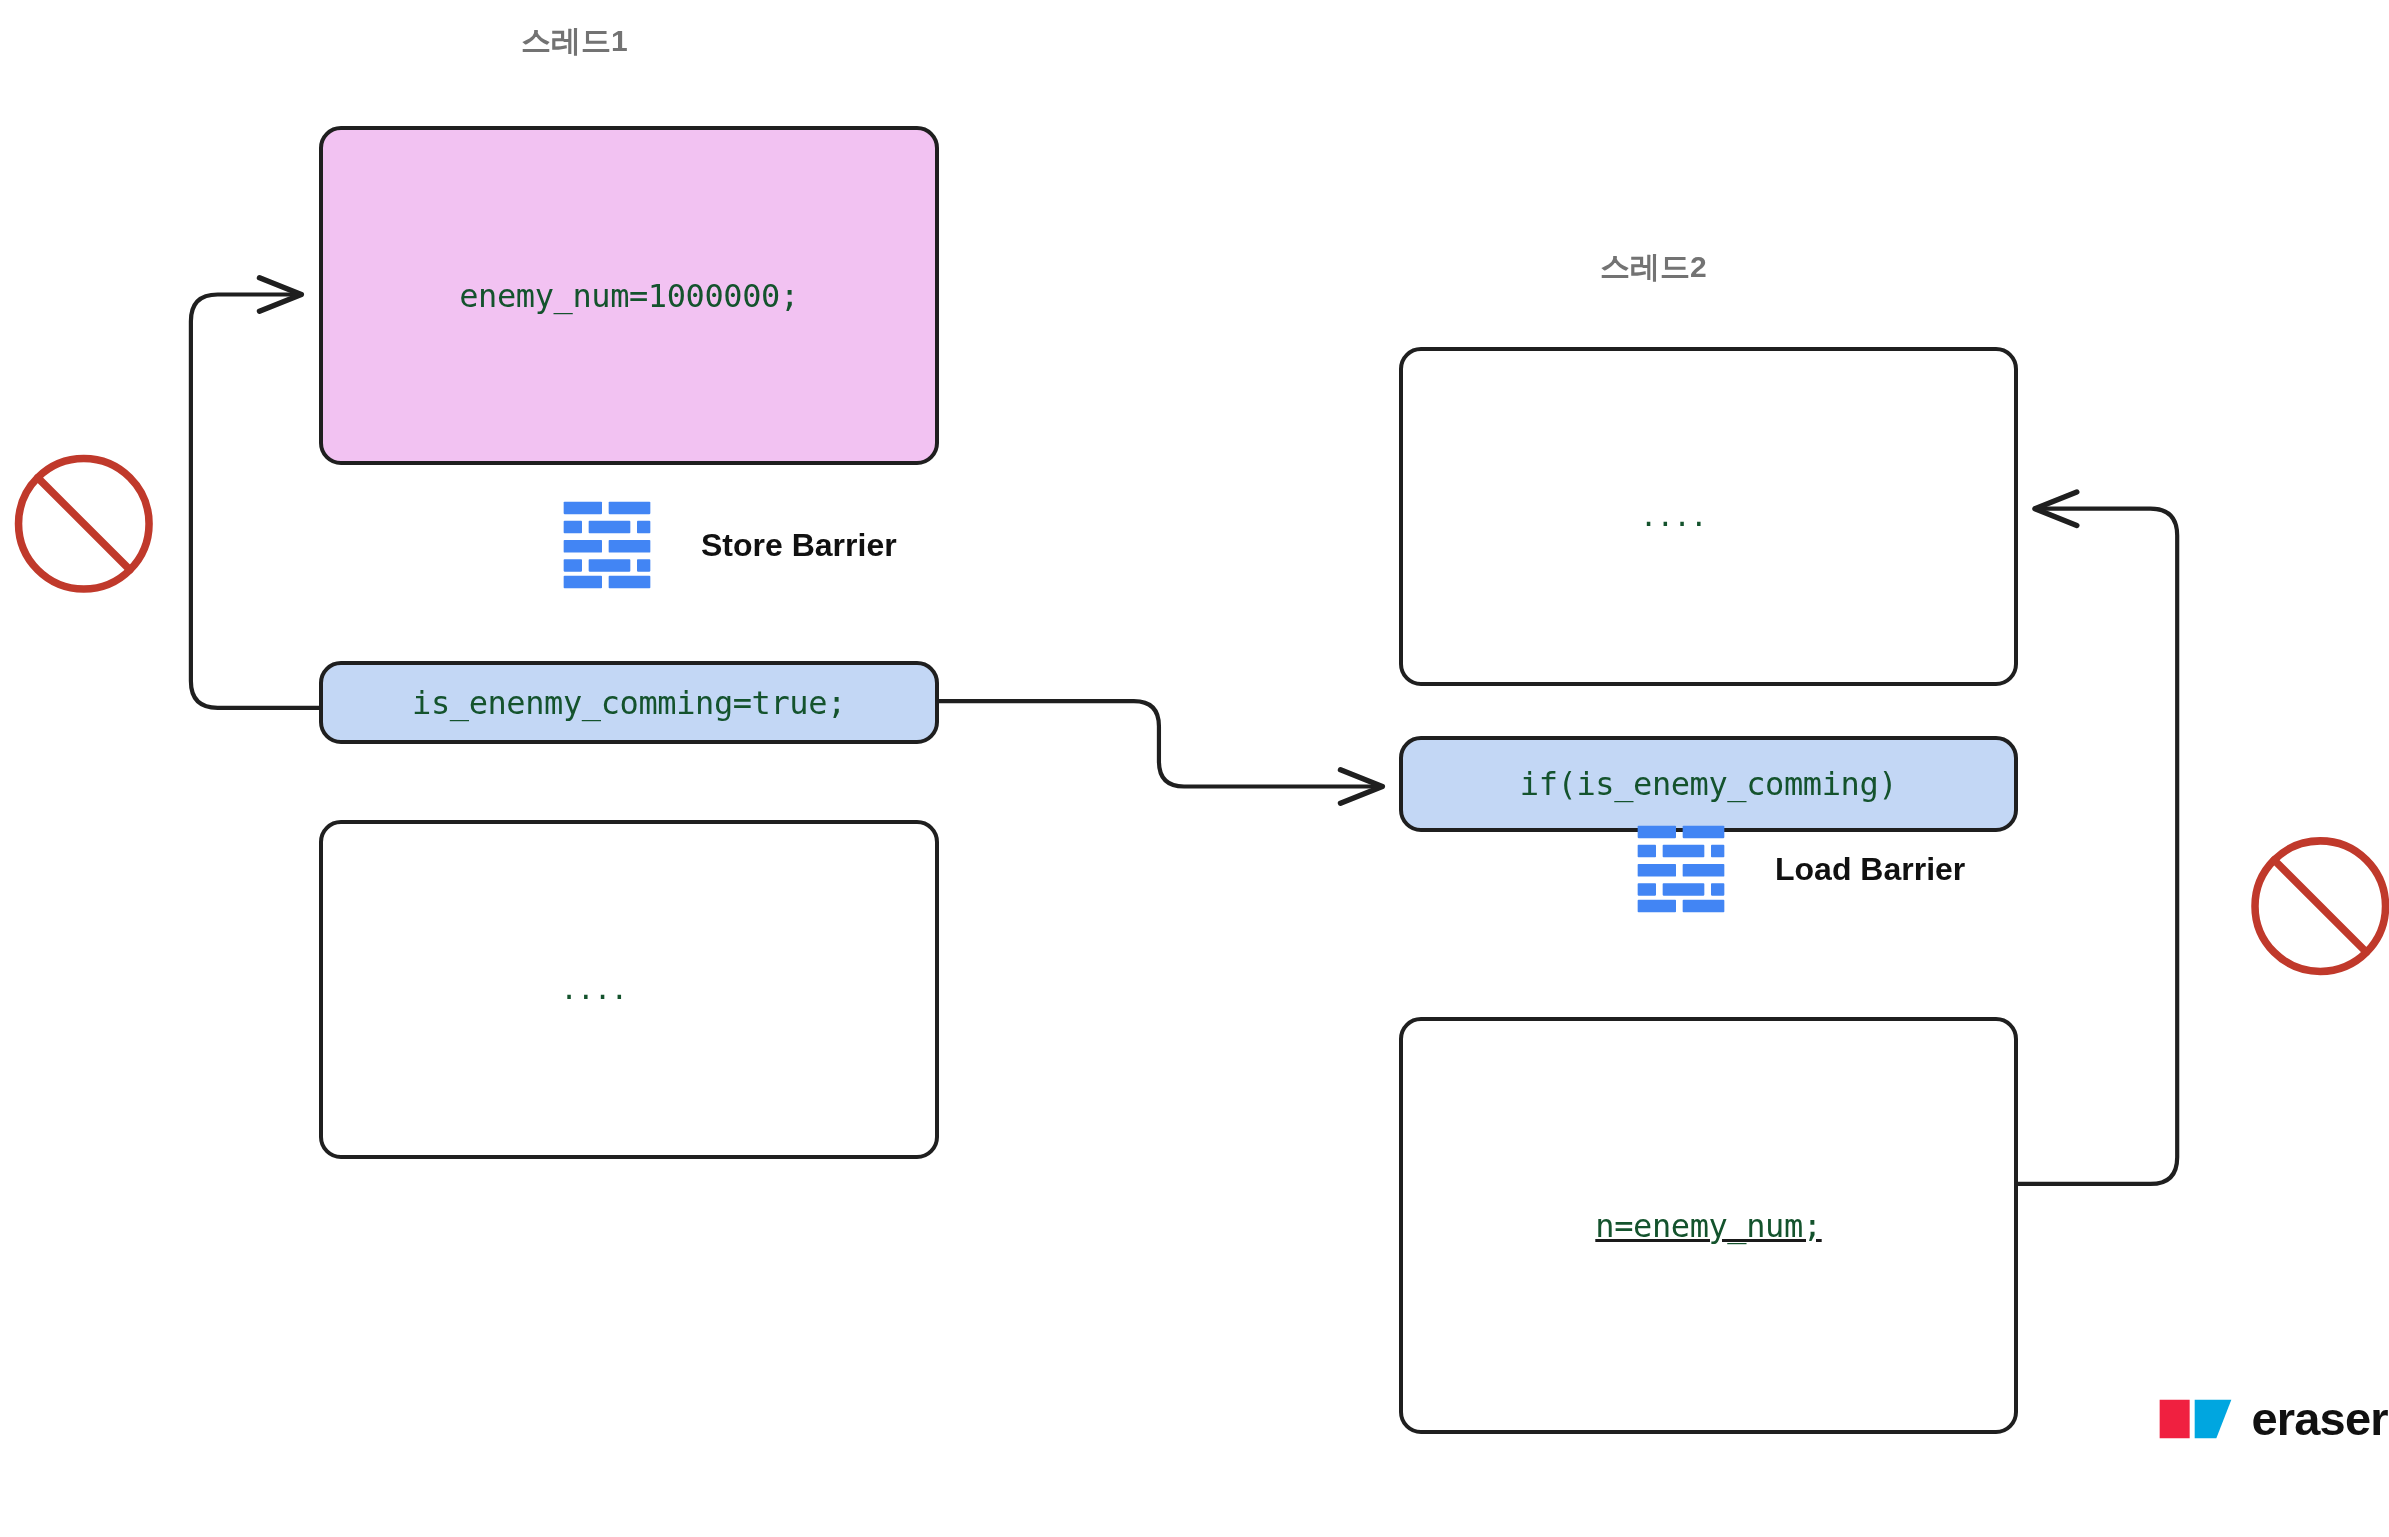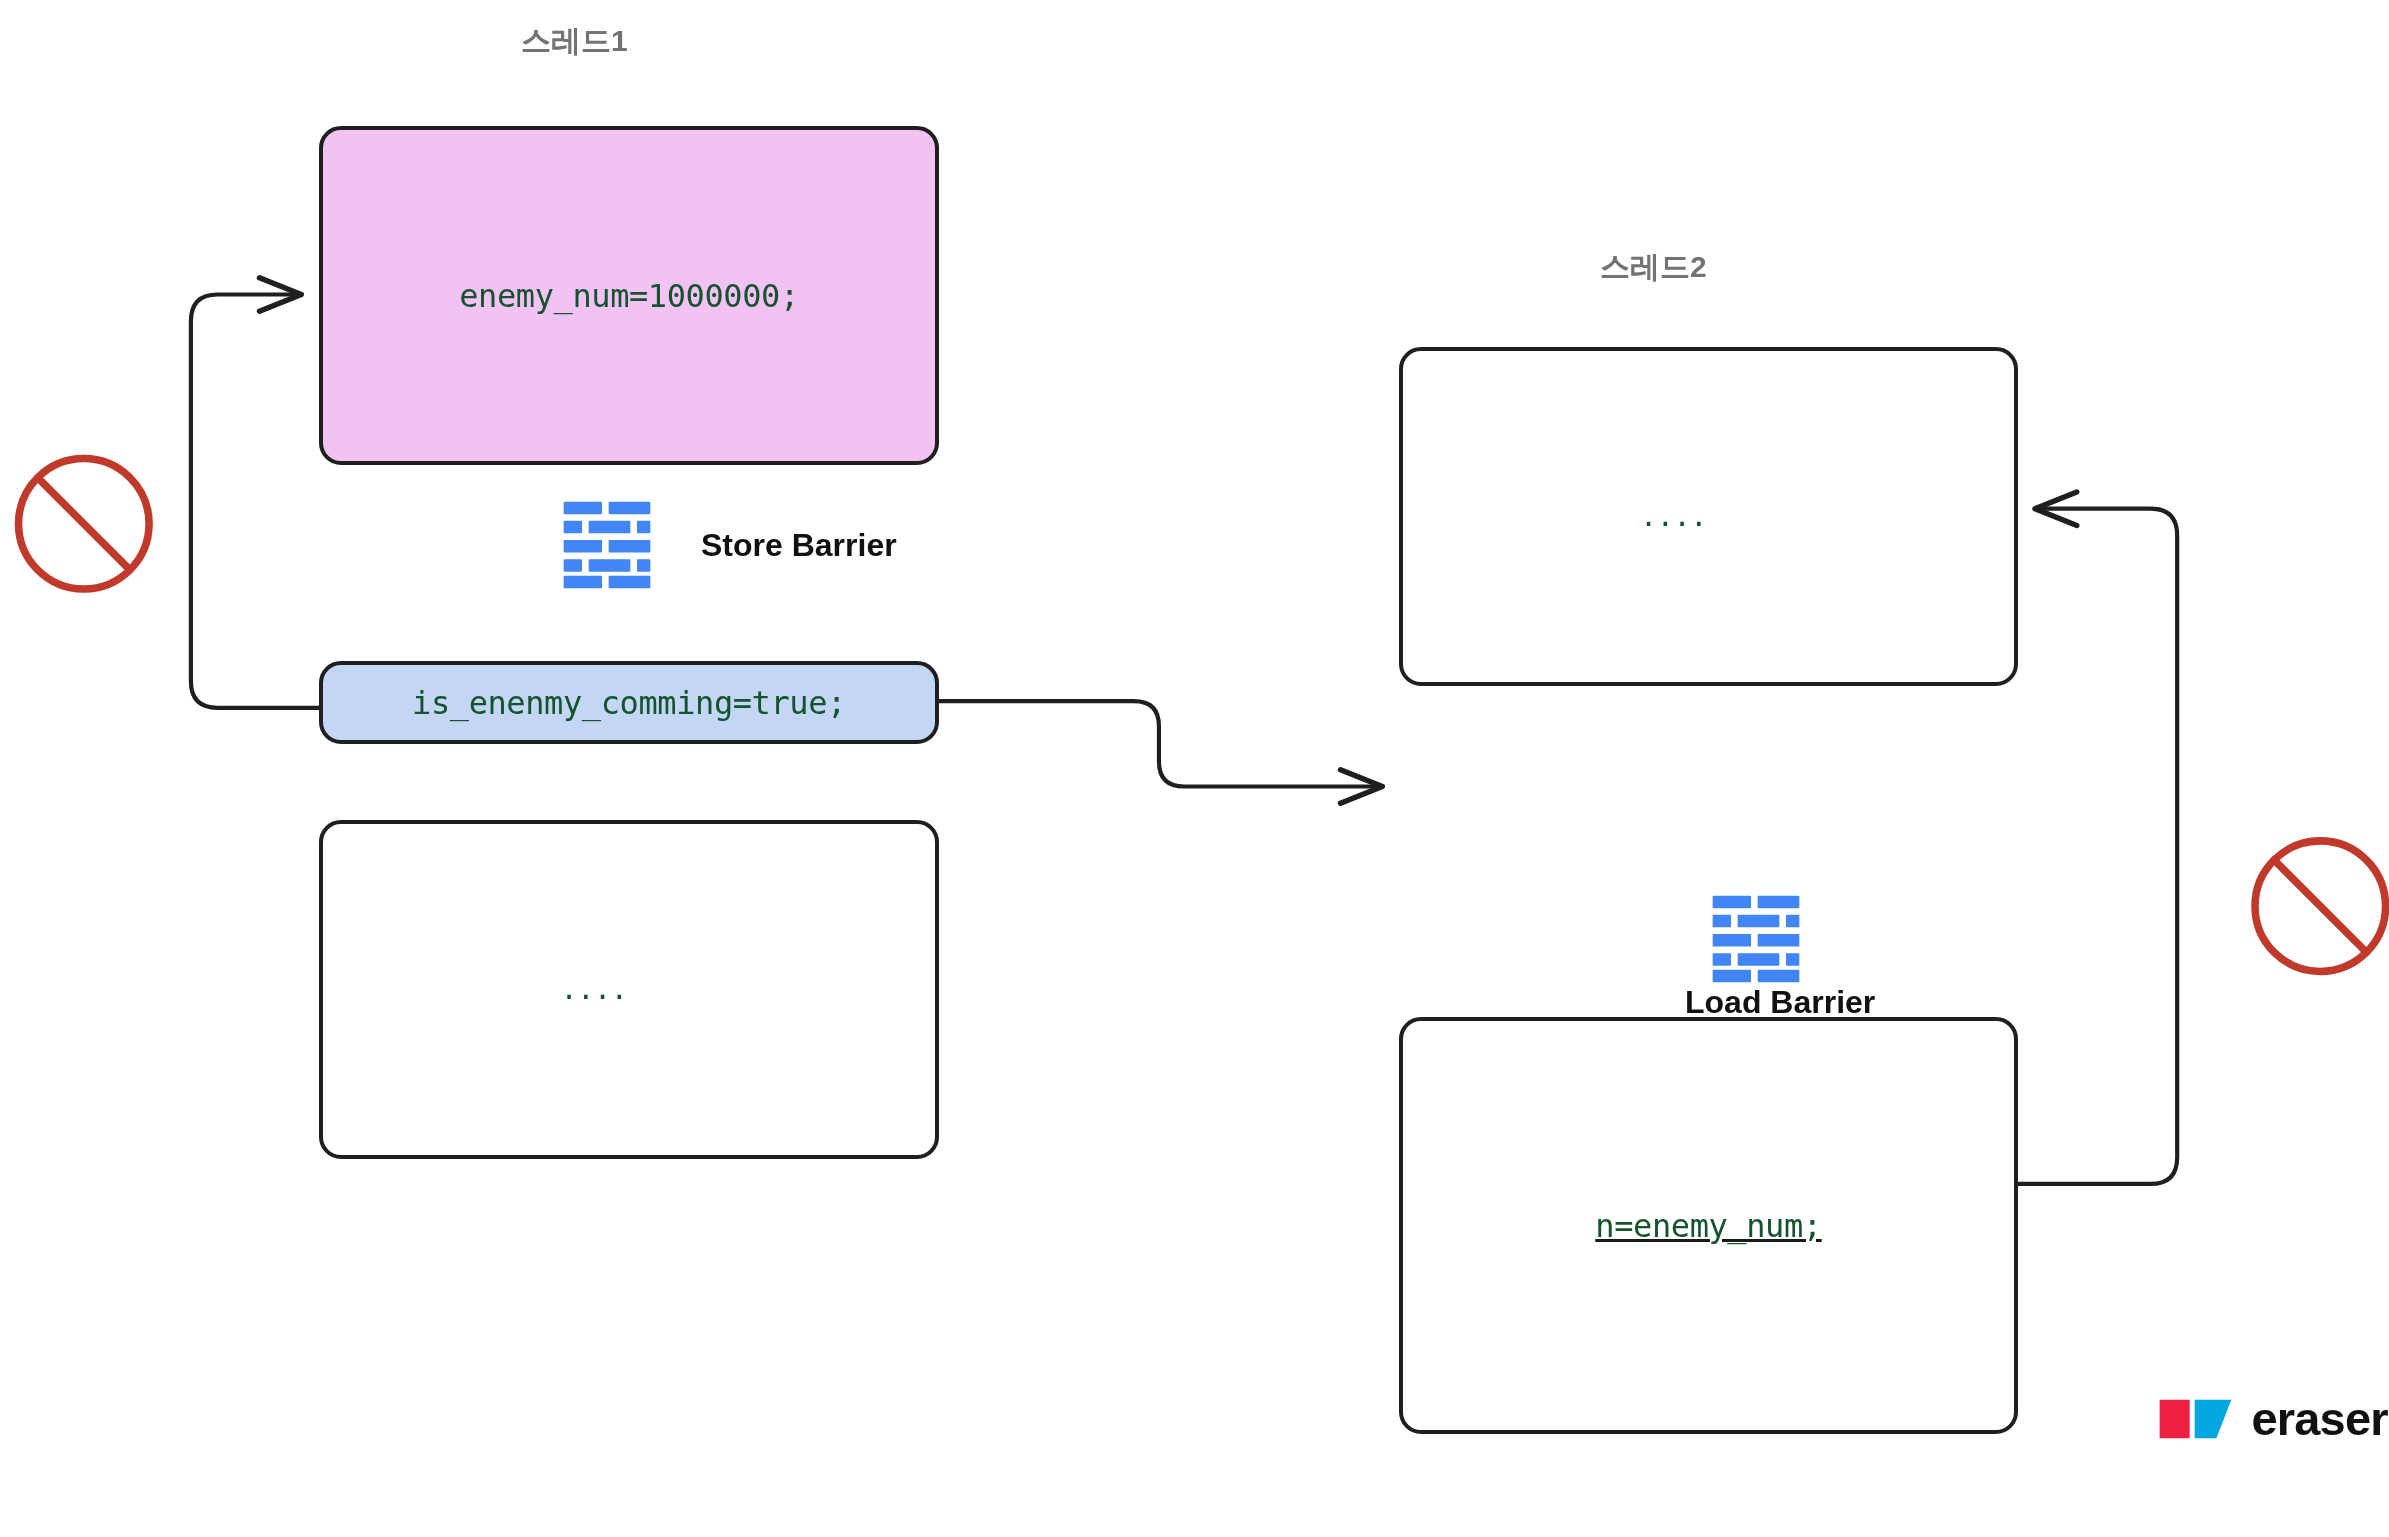--- a/index.html
+++ b/index.html
@@ -94,22 +94,25 @@
   <div class="node" style="left:319px;top:820px;width:620px;height:339px;">
     <span class="label" style="font-size:28.5px;position:relative;left:-35px;">....</span>
   </div>
 
   <div class="lane-title" style="left:1600px;top:247px;">스레드2</div>
 
   <div class="node" style="left:1399px;top:347px;width:619px;height:339px;">
     <span class="label" style="font-size:28.5px;position:relative;left:-35px;">....</span>
   </div>
 
+  <div class="node blue" style="left:1399px;top:736px;width:619px;height:96px;">
+    <span class="label">if(is_enemy_comming)</span>
+  </div>
 
-  <div class="barrier" style="left:1636px;top:894px;flex-direction:column;">
+  <div class="barrier" style="left:1636px;top:824px;">
     <svg class="brick" viewBox="0 0 108 108">
       <g fill="#4285f4">
         <rect x="2" y="2" width="46" height="15" rx="1"></rect>
         <rect x="56" y="2" width="50" height="15" rx="1"></rect>
         <rect x="2" y="25" width="22" height="15" rx="1"></rect>
         <rect x="32" y="25" width="50" height="15" rx="1"></rect>
         <rect x="90" y="25" width="16" height="15" rx="1"></rect>
         <rect x="2" y="48" width="46" height="15" rx="1"></rect>
         <rect x="56" y="48" width="50" height="15" rx="1"></rect>
         <rect x="2" y="71" width="22" height="15" rx="1"></rect>

